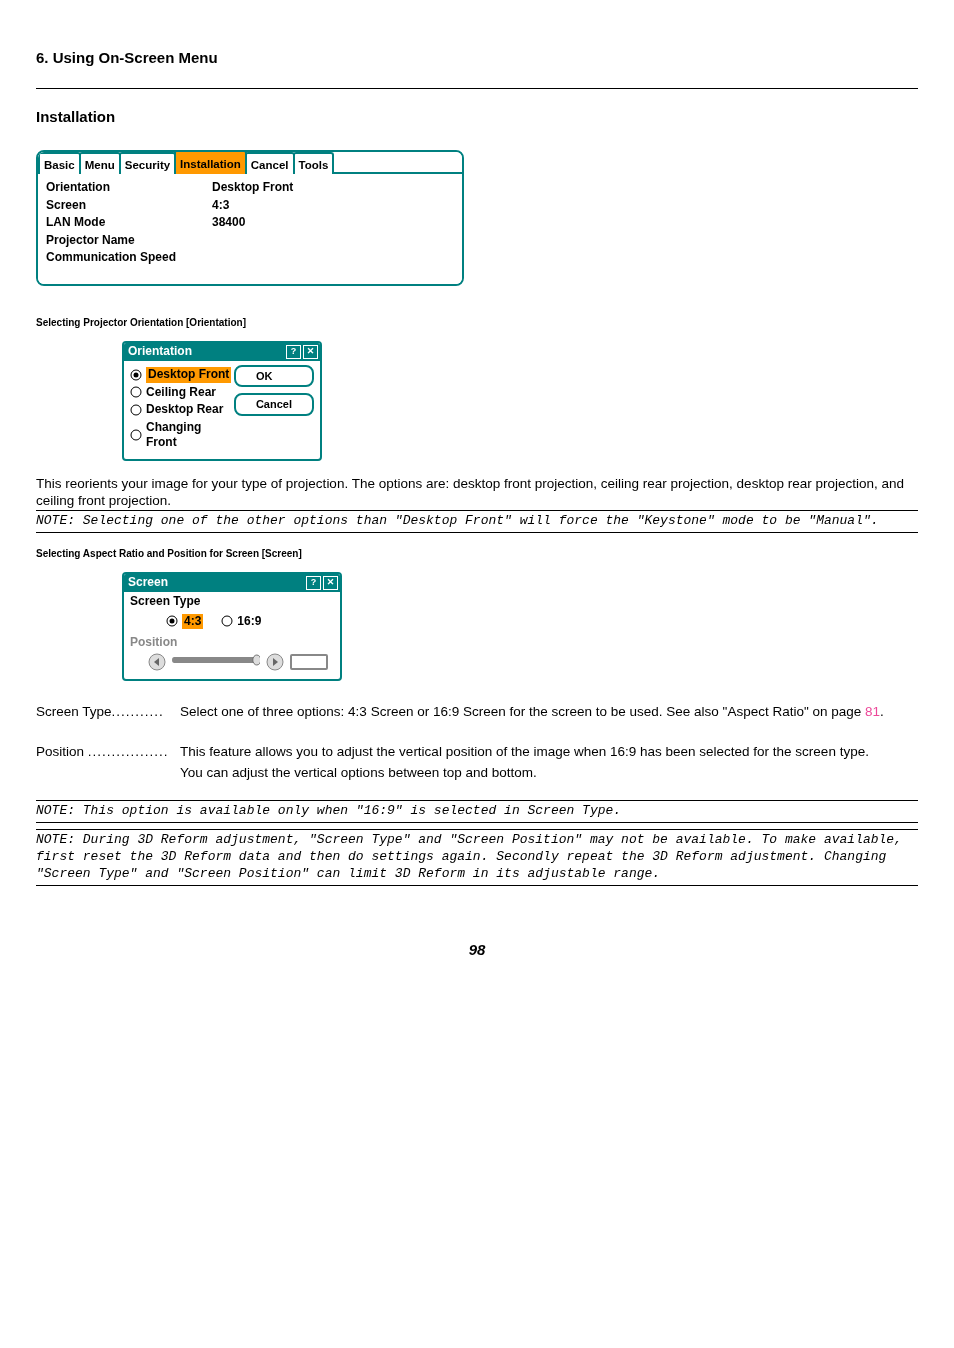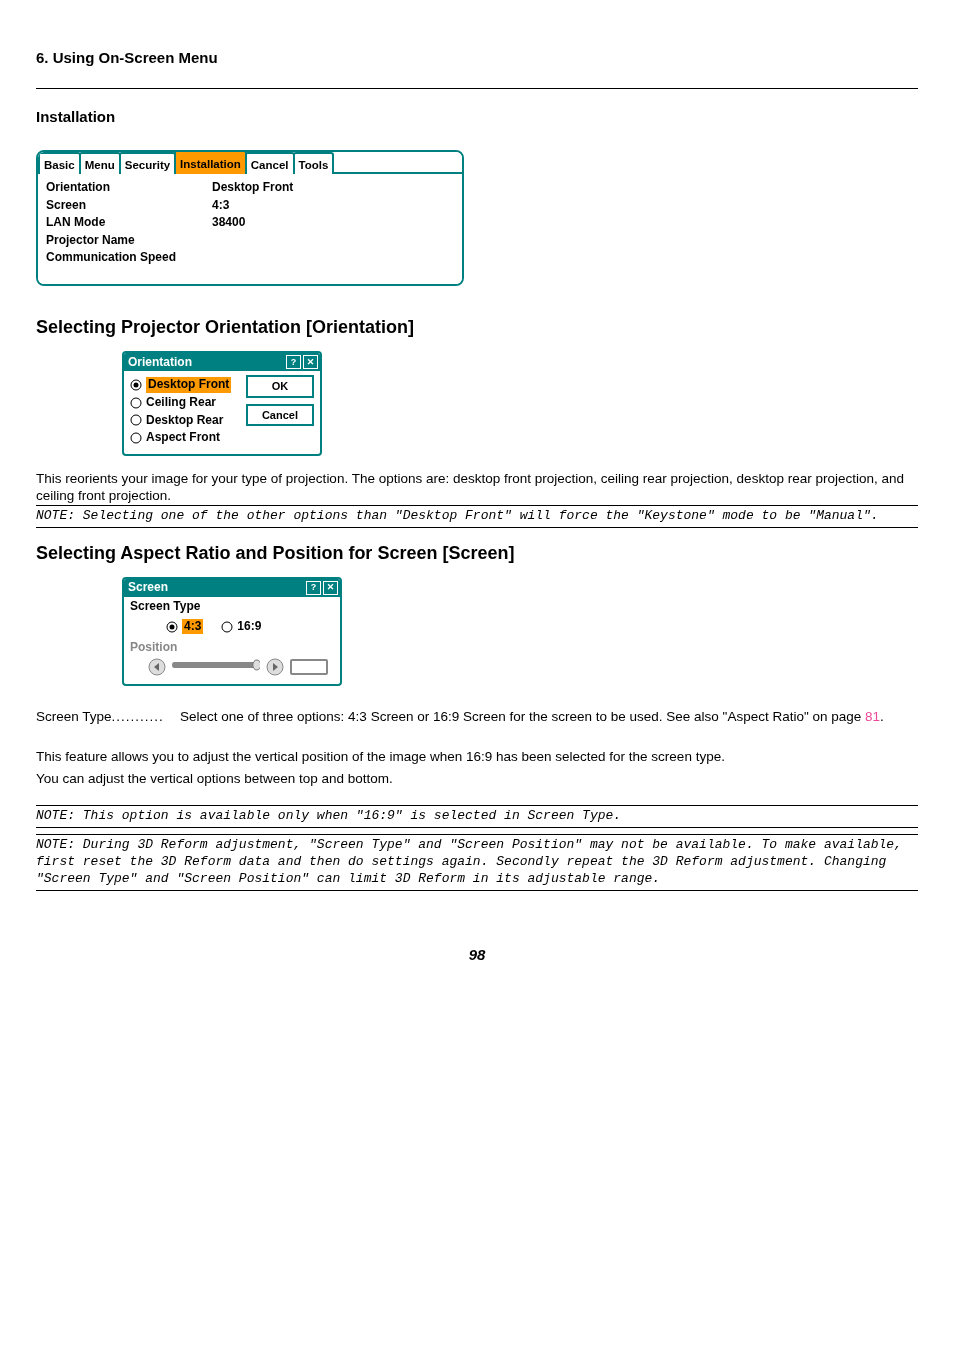--- a/index.html
+++ b/index.html
@@ -81,21 +81,21 @@
   .tab-labels div { margin-bottom: 2px; }
   .tab-values {
     margin-left: 36px;
     font-weight: 700;
     font-size: 12px;
   }
   .tab-values div { margin-bottom: 2px; }
 
   .sub-h {
     font-weight: 700;
-    font-size: 18px;
+    font-size: 10px;
     margin: 30px 0 12px 0;
   }
 
   
   .dlg {
     border: 2px solid #008080;
     border-radius: 4px;
     background: #fff;
     overflow: hidden;
     margin-left: 86px;
@@ -140,26 +140,25 @@
   .radio {
     width: 12px; height: 12px;
     position: relative;
     margin-right: 4px;
   }
   .radio svg { display: block; }
   .hl { background: #ff9900; padding: 0 2px; }
   .btn-col { display: flex; flex-direction: column; gap: 6px; }
   .btn {
     border: 2px solid #008080;
-    border-radius: 0;
+    border-radius: 8px;
     background: #fff;
     font-weight: 700;
     font-size: 11px;
-    text-align: center;
-    padding: 2px 14px;
+    padding: 2px 20px;
     min-width: 50px;
   }
 
   .body-text { margin-top: 14px; font-size: 13.5px; }
   .note-hr { border: none; border-top: 1px solid #000; margin: 0; }
   .note { font-style: italic; font-size: 13px; padding: 2px 0; font-family: Liberation Mono, monospace; }
 
   
   .dlg.screen { width: 220px; }
   .screen-body { padding: 2px 6px 8px 6px; font-weight: 700; font-size: 12px; }
@@ -259,21 +258,21 @@
             </svg>
         </span>
         <span>Desktop Rear</span>
       </div>
       <div class="radio-row">
         <span class="radio">
           <svg viewBox="0 0 12 12" width="12" height="12">
               <circle cx="6" cy="6" r="5" fill="none" stroke="#000" stroke-width="1"></circle>
             </svg>
         </span>
-        <span>Aspect Front</span>
+        <span>Changing Front</span>
       </div>
     </div>
     <div class="btn-col">
       <div class="btn">OK</div>
       <div class="btn">Cancel</div>
     </div>
   </div>
 </div>
 
 <div class="body-text">This reorients your image for your type of projection. The options are: desktop front projection, ceiling rear projection, desktop rear projection, and ceiling front projection.</div>
@@ -339,20 +338,23 @@
 <div class="def-row">
   <div class="def-term">
     <span>Screen Type</span><span class="dots">...........</span>
   </div>
   <div class="def-body">
     <span>Select one of three options: 4:3 Screen or 16:9 Screen for the screen to be used. See also "Aspect Ratio" on page </span><span class="link">81</span><span>.</span>
   </div>
 </div>
 
 <div class="def-row">
+  <div class="def-term">
+    <span>Position</span> <span class="dots">.................</span>
+  </div>
   <div class="def-body">
     <p>This feature allows you to adjust the vertical position of the image when 16:9 has been selected for the screen type.</p>
     <p>You can adjust the vertical options between top and bottom.</p>
   </div>
 </div>
 
 <div style="height:14px;"></div>
 <hr class="note-hr">
 <div class="note">NOTE: This option is available only when "16:9" is selected in Screen Type.</div>
 <hr class="note-hr">

